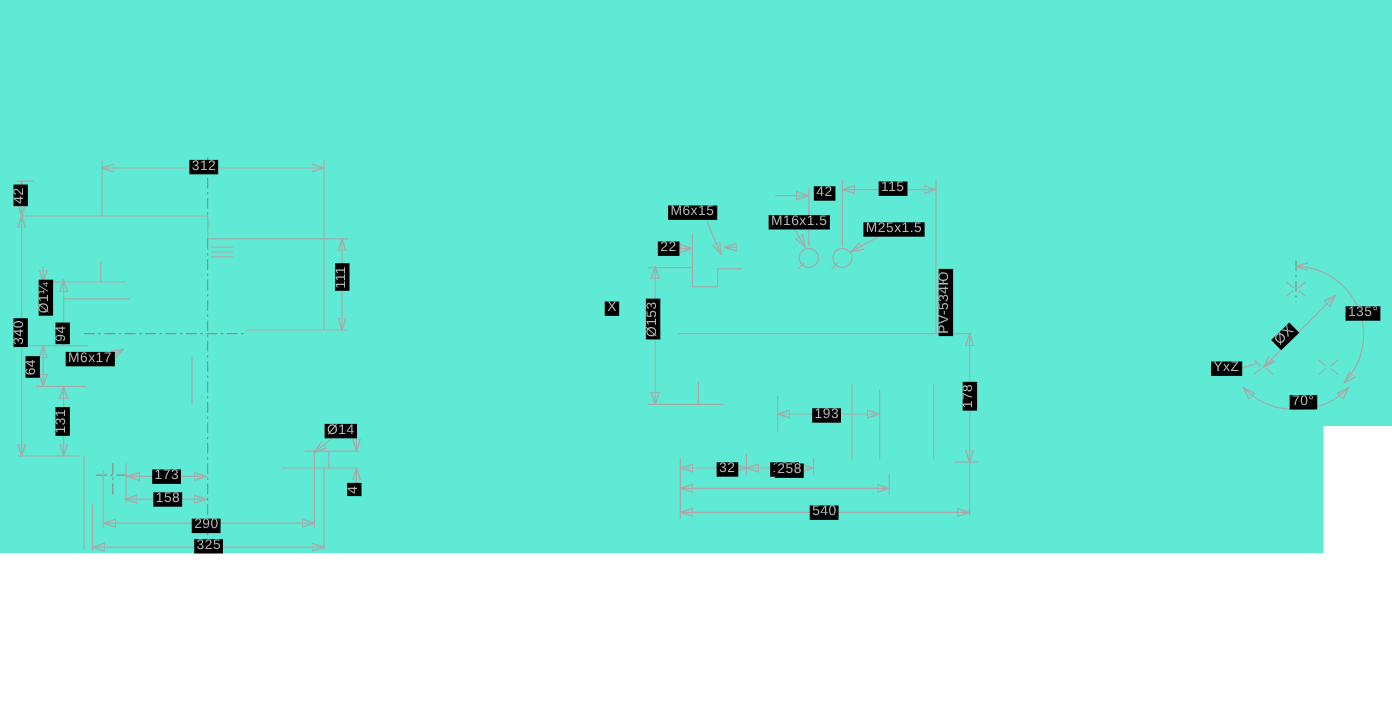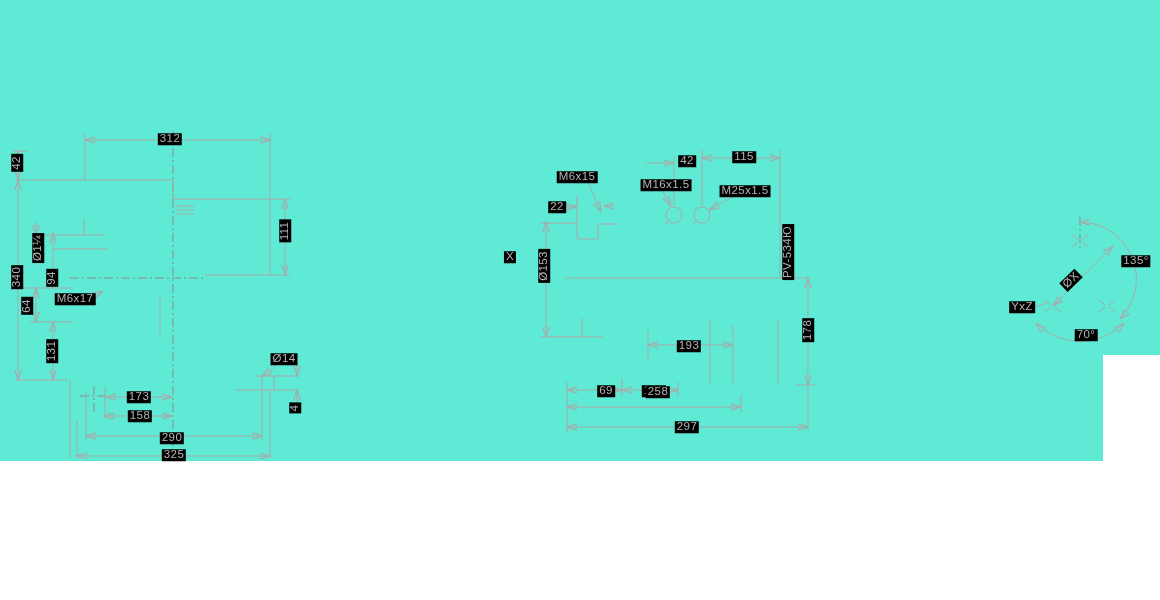--- a/index.html
+++ b/index.html
@@ -170,23 +170,23 @@
   <span class="lbl" style="left:557px;top:207px">22</span>
   <span class="lbl" style="left:687px;top:161px">42</span>
   <span class="lbl" style="left:744px;top:157px">115</span>
   <span class="lbl" style="left:666px;top:185px">M16x1.5</span>
   <span class="lbl" style="left:745px;top:191px">M25x1.5</span>
   <span class="lbl v" style="left:788px;top:252px">PV-534Ю</span>
   <span class="lbl" style="left:510px;top:257px">X</span>
   <span class="lbl v" style="left:544px;top:266px">Ø153</span>
   <span class="lbl v" style="left:808px;top:330px">178</span>
   <span class="lbl" style="left:689px;top:346px">193</span>
-  <span class="lbl" style="left:606px;top:391px">69</span>
+  <span class="lbl" style="left:606px;top:391px">32</span>
   <span class="lbl" style="left:654px;top:391px">123</span>
   <span class="lbl" style="left:658px;top:392px">258</span>
-  <span class="lbl" style="left:687px;top:427px">297</span>
+  <span class="lbl" style="left:687px;top:427px">540</span>
 
   <span class="lbl" style="left:1136px;top:261px">135°</span>
   <span class="lbl" style="left:1086px;top:335px">70°</span>
   <span class="lbl d45" style="left:1071px;top:280px">ØX</span>
   <span class="lbl" style="left:1022px;top:307px">YxZ</span>
 
 </div>
 
 </body></html>

